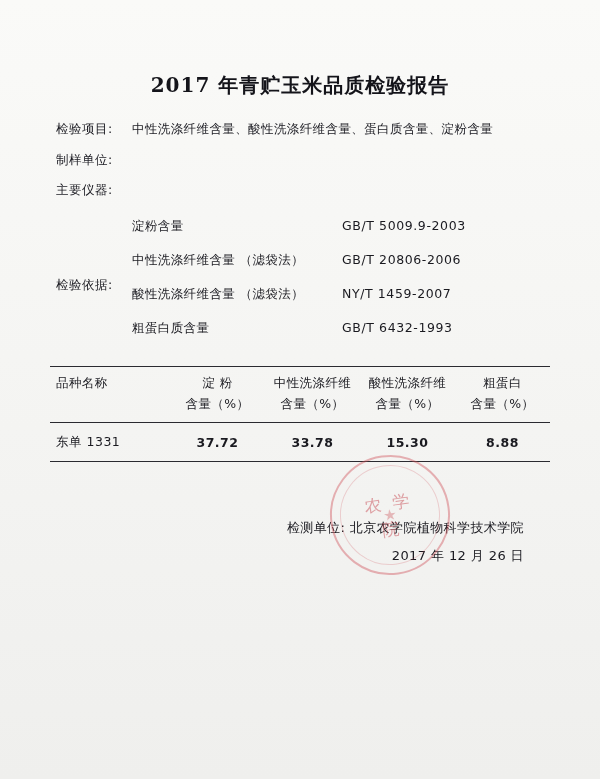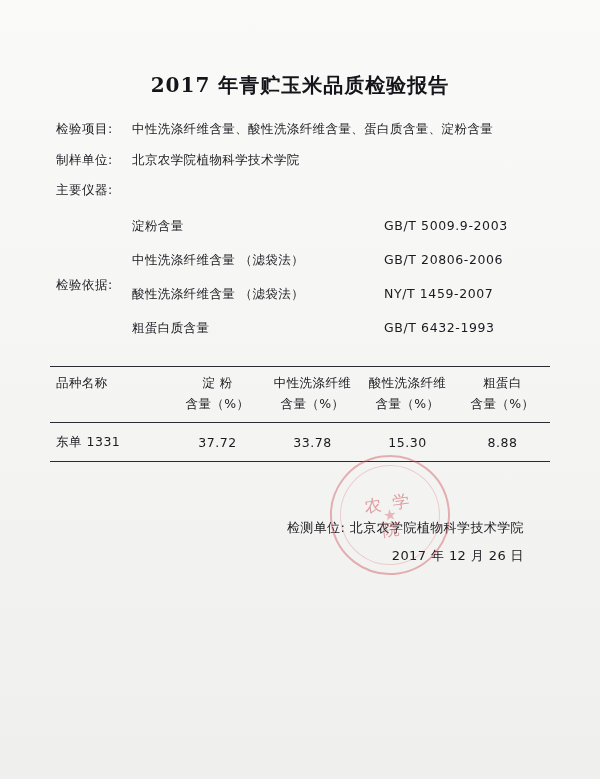--- a/index.html
+++ b/index.html
@@ -71,21 +71,20 @@
     flex: 0 0 76px;
     letter-spacing: 0.5px;
   }
   .basis-list {
     flex: 1 1 auto;
   }
   .basis-row {
     display: flex;
     align-items: baseline;
     margin-bottom: 17px;
-    gap: 42px;
   }
   .basis-name {
     width: 210px;
     flex: 0 0 210px;
     letter-spacing: 0.4px;
   }
   .basis-std {
     flex: 1 1 auto;
     letter-spacing: 0.6px;
     font-family: "DejaVu Sans", "Liberation Sans", sans-serif;
@@ -119,21 +118,21 @@
     font-weight: normal;
     letter-spacing: 0.4px;
   }
   table.result-table tbody td {
     padding-top: 11px;
     padding-bottom: 10px;
     border-bottom: 1.1px solid #2a2a30;
     letter-spacing: 0.5px;
   }
   .col-name { text-align: left; padding-left: 6px; width: 24%; }
-  .col-v { text-align: center; width: 19%; }
+  .col-v { text-align: center; width: 19%; font-weight: bold; }
   .sign {
     margin-top: 52px;
     padding-right: 48px;
     text-align: right;
     font-size: 13px;
     line-height: 2.2;
     letter-spacing: 0.4px;
   }
   .stamp {
     position: absolute;
@@ -185,21 +184,20 @@
 
     <div class="doc-title">2017 年青贮玉米品质检验报告</div>
 
     <div class="meta">
       <div class="meta-row">
         <div class="meta-label">检验项目:</div>
         <div class="meta-value">中性洗涤纤维含量、酸性洗涤纤维含量、蛋白质含量、淀粉含量</div>
       </div>
       <div class="meta-row">
         <div class="meta-label">制样单位:</div>
-        <div class="meta-value">北京农学院植物科学技术学院</div>
       </div>
       <div class="meta-row">
         <div class="meta-label">主要仪器:</div>
       </div>
     </div>
 
     <div class="basis">
       <div class="basis-head">
         <div class="basis-label">检验依据:</div>
         <div class="basis-list">

